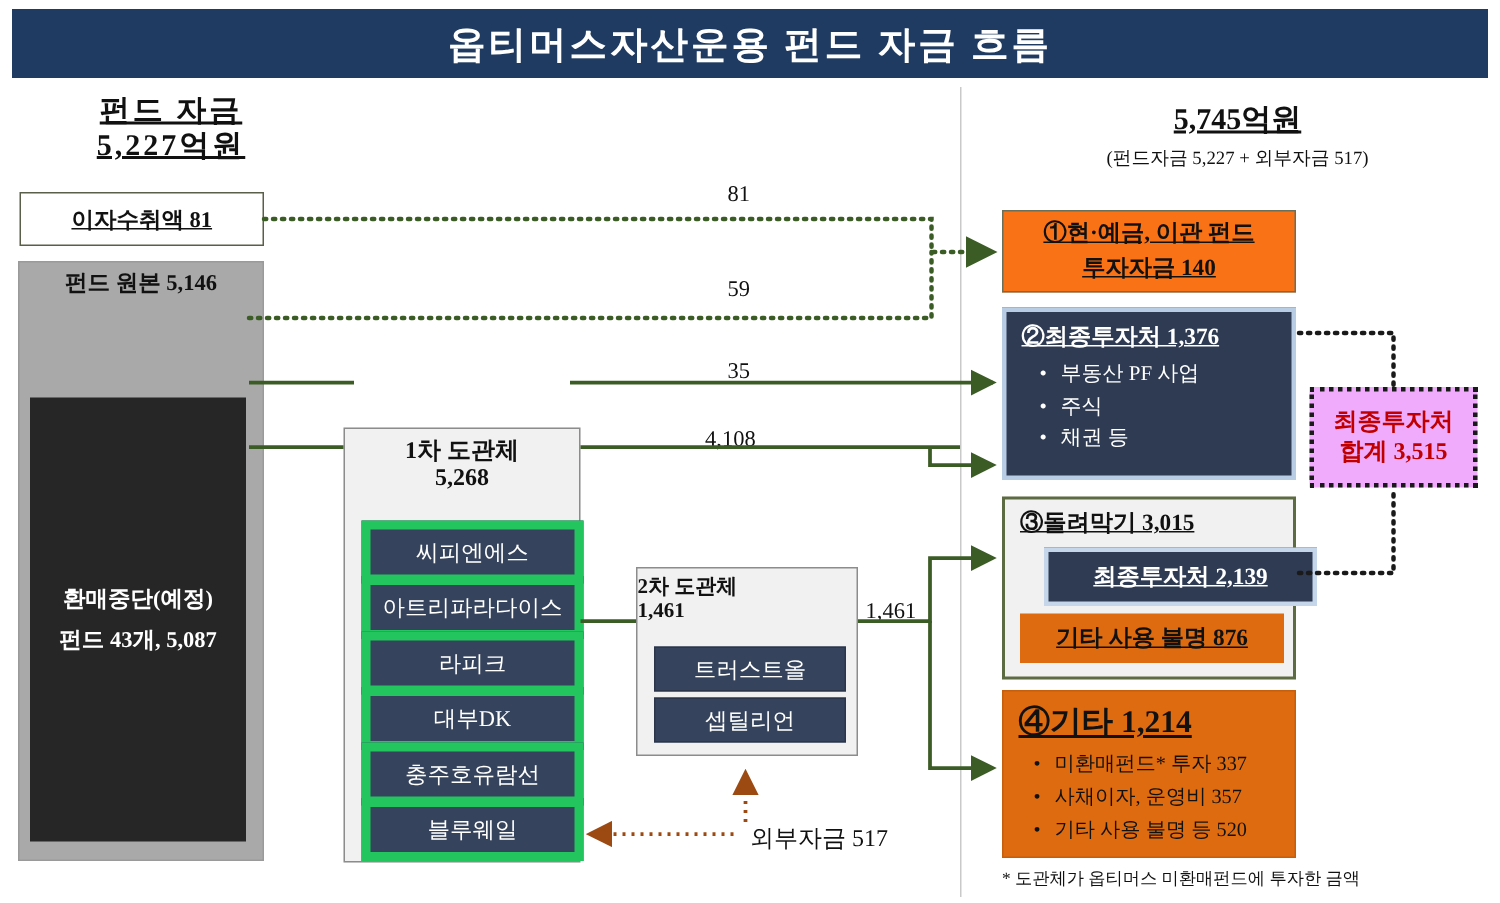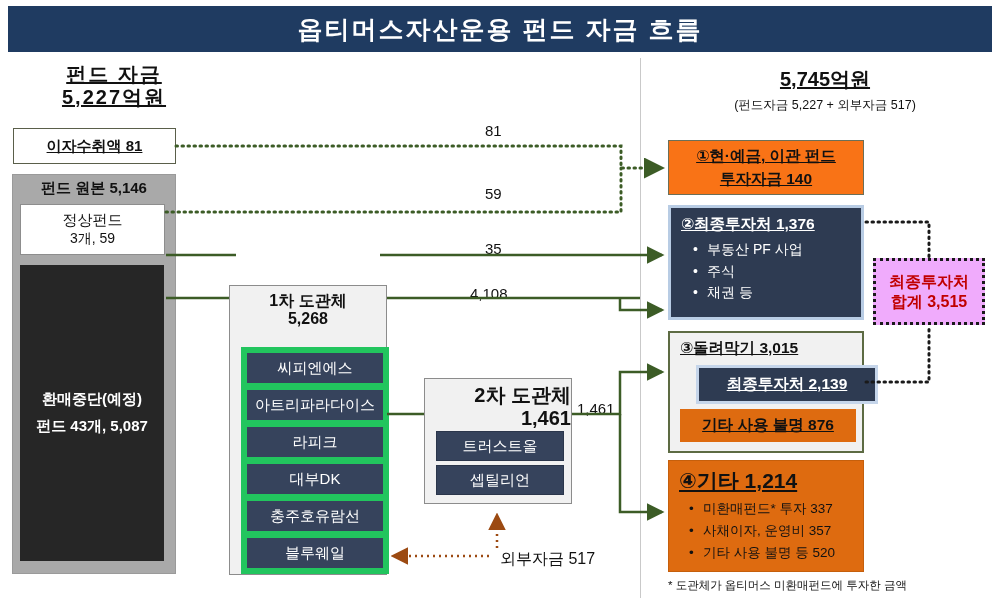--- a/index.html
+++ b/index.html
@@ -3,21 +3,21 @@
 <meta charset="utf-8">
 <style>
   html,body{margin:0;padding:0;}
   body{
     width:1000px;height:602px;
     background:#ffffff;
     font-family:"Liberation Sans","DejaVu Sans",sans-serif;
     color:#111111;
     overflow:hidden;
   }
-  #stage{position:relative;width:1000px;height:454px;}
+  #stage{position:relative;width:1000px;height:454px;font-family:Liberation Serif, serif;}
 
   
   .titlebar{
     position:absolute;left:8px;top:6px;width:984px;height:46px;
     background:#1f3b61;
     display:flex;align-items:center;justify-content:center;
   }
   .titlebar .t{
     color:#ffffff;font-size:25px;font-weight:bold;letter-spacing:2px;
   }
@@ -82,22 +82,22 @@
     background:#36435c;color:#ffffff;border:6px solid #22c55e;
     display:flex;align-items:center;justify-content:center;
     font-size:15px;
   }
 
   
   .cond2{
     left:424px;top:378px;width:148px;height:126px;
     background:#f1f1f1;border:1.5px solid #8c8c8c;
   }
-  .cond2 .hd{position:absolute;left:0;top:5px;width:100%;text-align:right;
-    font-size:20px;font-weight:bold;line-height:1.15;}
+  .cond2 .hd{position:absolute;left:0;top:5px;width:100%;text-align:left;
+    font-size:14px;font-weight:bold;line-height:1.15;}
   .chip2{
     position:absolute;left:11px;width:126px;height:28px;
     background:#36435c;color:#ffffff;border:1px solid #2b364b;
     display:flex;align-items:center;justify-content:center;font-size:15px;
   }
 
   
   .divider{position:absolute;left:640px;top:58px;width:1px;height:540px;background:#c9c9c9;}
 
   
@@ -180,24 +180,20 @@
   </div>
 
   <div class="box ctr interest">
     <span>이자수취액 81</span>
   </div>
 
   <div class="box fundwrap">
     <div class="hdr">펀드 원본 5,146</div>
   </div>
 
-  <div class="box ctr normalfund">
-    <div class="l1">정상펀드</div>
-    <div class="l2">3개, 59</div>
-  </div>
 
   <div class="box ctr darkfund">
     <div class="l1">환매중단(예정)</div>
     <div class="l2">펀드 43개, 5,087</div>
   </div>
 
 
   <div class="box cond1">
     <div class="hd">
       <div>1차 도관체</div>

